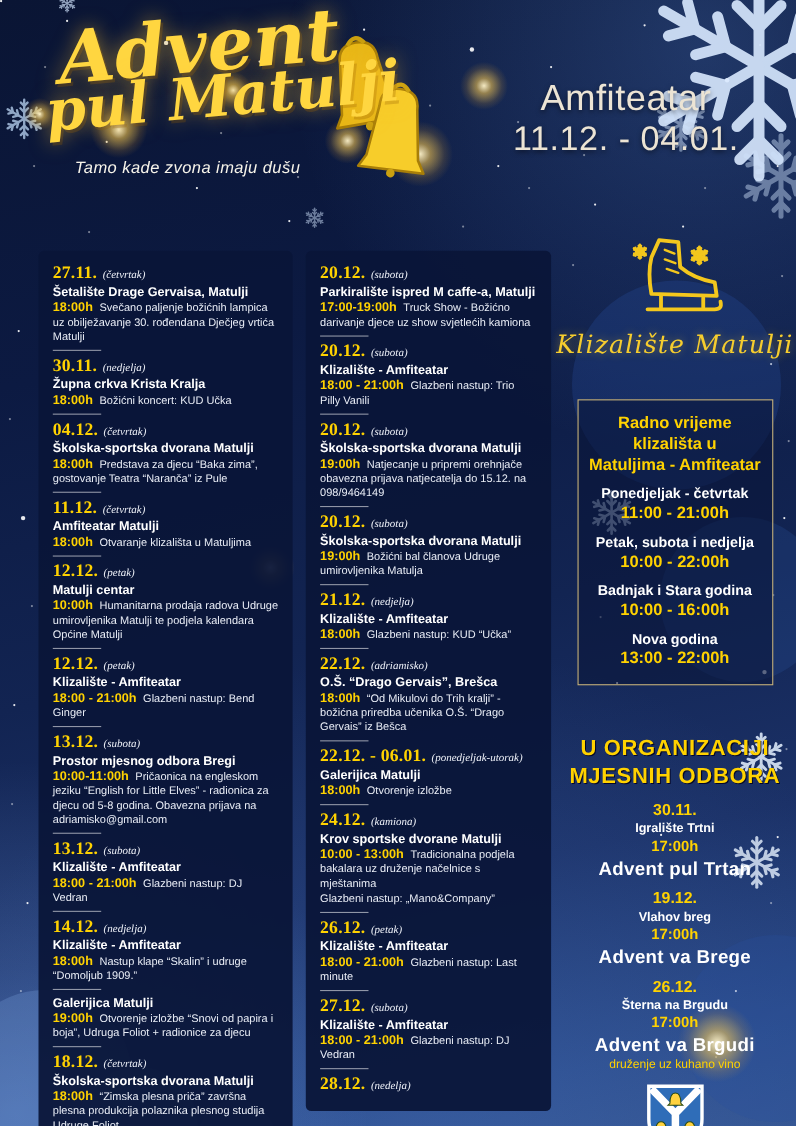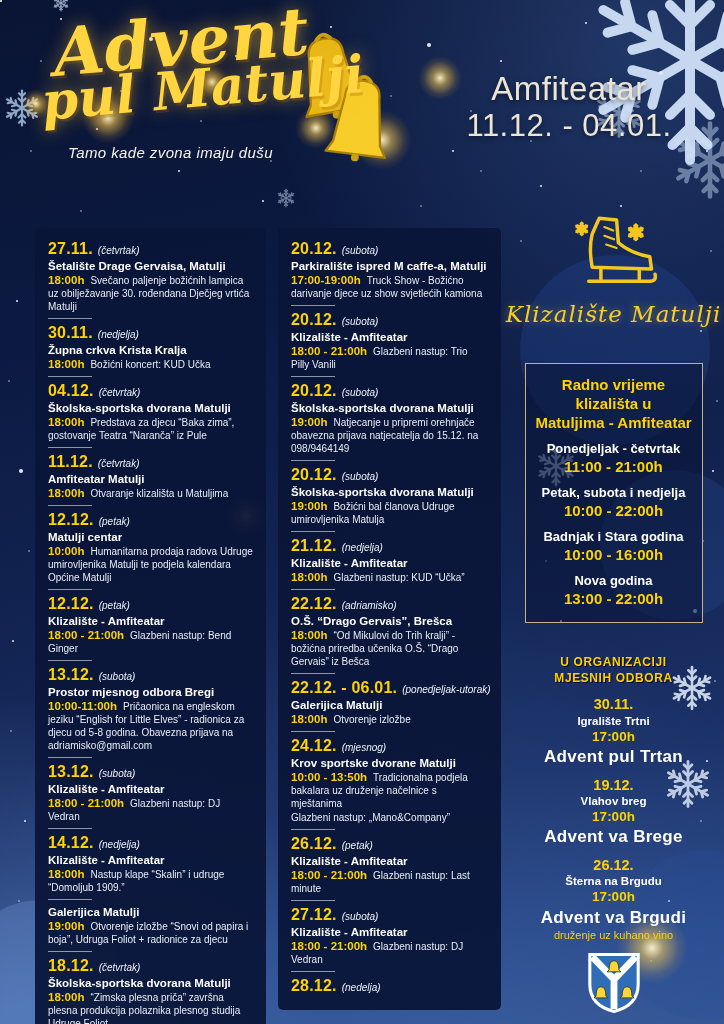--- a/index.html
+++ b/index.html
@@ -39,40 +39,40 @@
   .bells{position:absolute;left:292px;top:30px;z-index:2;}
   .header-right{position:absolute;right:12px;top:70px;width:286px;text-align:center;z-index:3;
     color:#ece4d4;font-weight:normal;text-shadow:0 2px 5px rgba(0,0,0,.5);letter-spacing:.5px;}
   .hdr-venue{font-size:33px;line-height:1.15;}
   .hdr-dates{font-size:31px;line-height:1.15;}
   
   .col{position:absolute;top:228px;background:rgba(10,21,56,.94);border-radius:5px;
     padding:13px 13px 10px;box-sizing:border-box;}
   .col-left{left:35px;width:231px;min-height:775px;}
   .col-mid{left:278px;width:223px;min-height:782px;}
-  .event-date-line{line-height:15px;white-space:nowrap;}
+  .event-date-line{line-height:15px;white-space:nowrap;font-family:Liberation Serif, serif;}
   .event-date{color:#ffd200;font-weight:bold;font-size:16px;letter-spacing:.2px;}
   .event-day{color:#eef1f8;font-style:italic;font-size:10px;margin-left:5px;}
   .event-venue{color:#ffffff;font-weight:bold;font-size:11.5px;line-height:13px;margin-top:2px;}
   .event-desc,.event-desc2{color:#e9edf6;font-size:10px;line-height:13px;margin:1px 0 0;}
   .event-time{color:#ffd200;font-weight:bold;font-size:11.5px;margin-right:6px;}
   .event-sep{width:44px;height:1px;background:rgba(255,255,255,.55);margin:5px 0 6px;}
   .col .event:last-of-type .event-sep{display:none;}
   
   .col-right{position:absolute;left:503px;top:213px;width:221px;text-align:center;}
   .skate-svg{display:block;margin:0 auto;}
   .skating-title{font-family:"DejaVu Serif",serif;font-style:italic;font-size:23px;color:#f6cd2e;
     letter-spacing:1px;margin-top:4px;text-shadow:0 0 9px rgba(246,205,46,.45);}
   .hours-box{width:178px;margin:36px auto 0;border:1.5px solid #c6b27c;
     background:rgba(10,20,55,.55);padding:12px 6px 14px;box-sizing:border-box;}
   .hours-title{color:#ffd200;font-weight:bold;font-size:15px;line-height:1.25;white-space:pre-line;}
   .hours-row{margin-top:10px;}
   .hours-label{color:#ffffff;font-weight:bold;font-size:13px;line-height:1.15;}
   .hours-time{color:#ffd200;font-weight:bold;font-size:15px;line-height:1.2;margin-top:1px;}
-  .org-title{margin-top:32px;color:#ffd200;font-weight:bold;font-size:12px;line-height:1.3;
+  .org-title{margin-top:44px;color:#ffd200;font-weight:bold;font-size:20px;line-height:1.3;
     letter-spacing:.6px;white-space:pre-line;text-shadow:1px 1px 0 rgba(0,0,30,.85);}
   .org-event{margin-top:10px;}
   .org-date{color:#ffd200;font-weight:bold;font-size:14.5px;line-height:1.2;}
   .org-venue{color:#ffffff;font-weight:bold;font-size:11.5px;line-height:1.15;margin-top:1px;}
   .org-time{color:#ffd200;font-weight:bold;font-size:13.5px;line-height:1.2;margin-top:1px;}
   .org-name{color:#ffffff;font-weight:bold;font-size:17px;line-height:1.15;margin-top:2px;letter-spacing:.3px;}
   .org-extra{color:#ffd200;font-size:11px;line-height:1.2;margin-top:2px;}
   .coa-block{margin-top:10px;}
   .coa-svg{display:block;margin:0 auto;}
 </style>
@@ -350,24 +350,24 @@
         <div class="event-date-line">
           <span class="event-date">22.12. - 06.01.</span><span class="event-day">(ponedjeljak-utorak)</span>
         </div>
         <div class="event-venue">Galerijica Matulji</div>
         <p class="event-desc"><span class="event-time">18:00h</span><span class="event-text">Otvorenje izložbe</span></p>
         <div class="event-sep"></div>
       </div>
 
       <div class="event">
         <div class="event-date-line">
-          <span class="event-date">24.12.</span><span class="event-day">(mjesnog)</span>
+          <span class="event-date">24.12.</span><span class="event-day">(kamiona)</span>
         </div>
         <div class="event-venue">Krov sportske dvorane Matulji</div>
-        <p class="event-desc"><span class="event-time">10:00 - 13:50h</span><span class="event-text">Tradicionalna podjela bakalara uz druženje načelnice s mještanima</span></p>
+        <p class="event-desc"><span class="event-time">10:00 - 13:00h</span><span class="event-text">Tradicionalna podjela bakalara uz druženje načelnice s mještanima</span></p>
         <p class="event-desc2">Glazbeni nastup: „Mano&amp;Company”</p>
         <div class="event-sep"></div>
       </div>
 
       <div class="event">
         <div class="event-date-line">
           <span class="event-date">26.12.</span><span class="event-day">(petak)</span>
         </div>
         <div class="event-venue">Klizalište - Amfiteatar</div>
         <p class="event-desc"><span class="event-time">18:00 - 21:00h</span><span class="event-text">Glazbeni nastup: Last minute</span></p>

